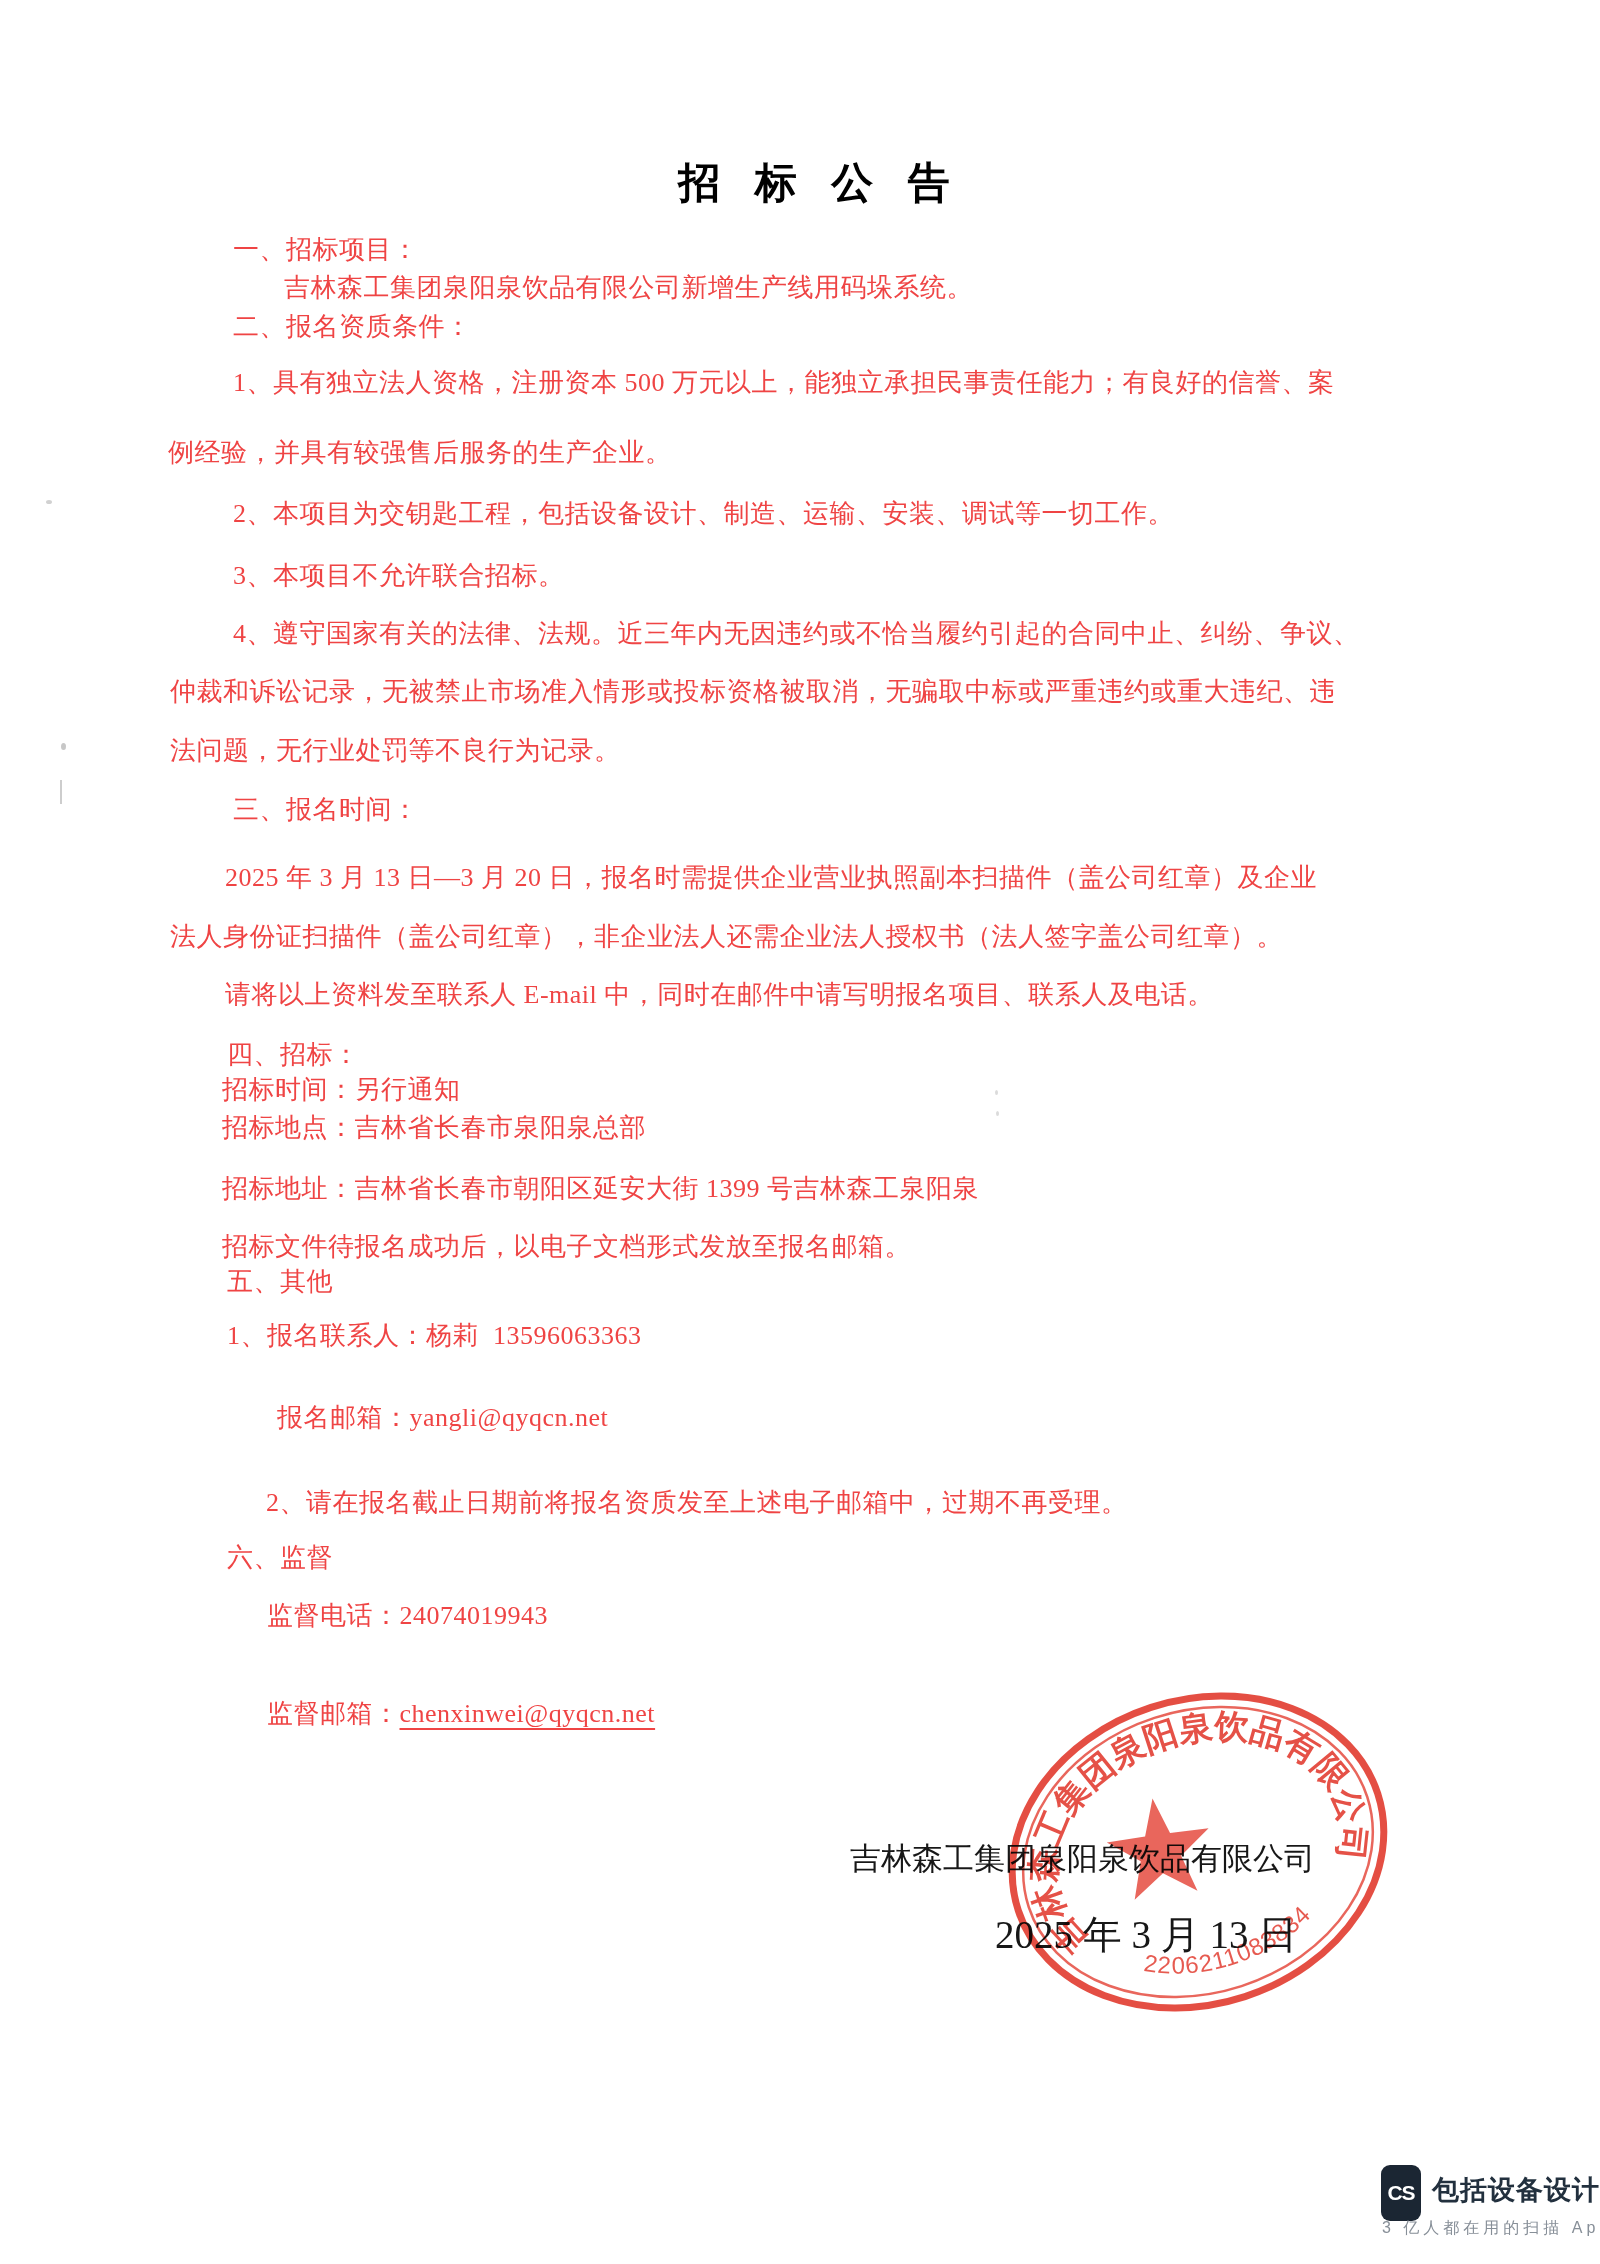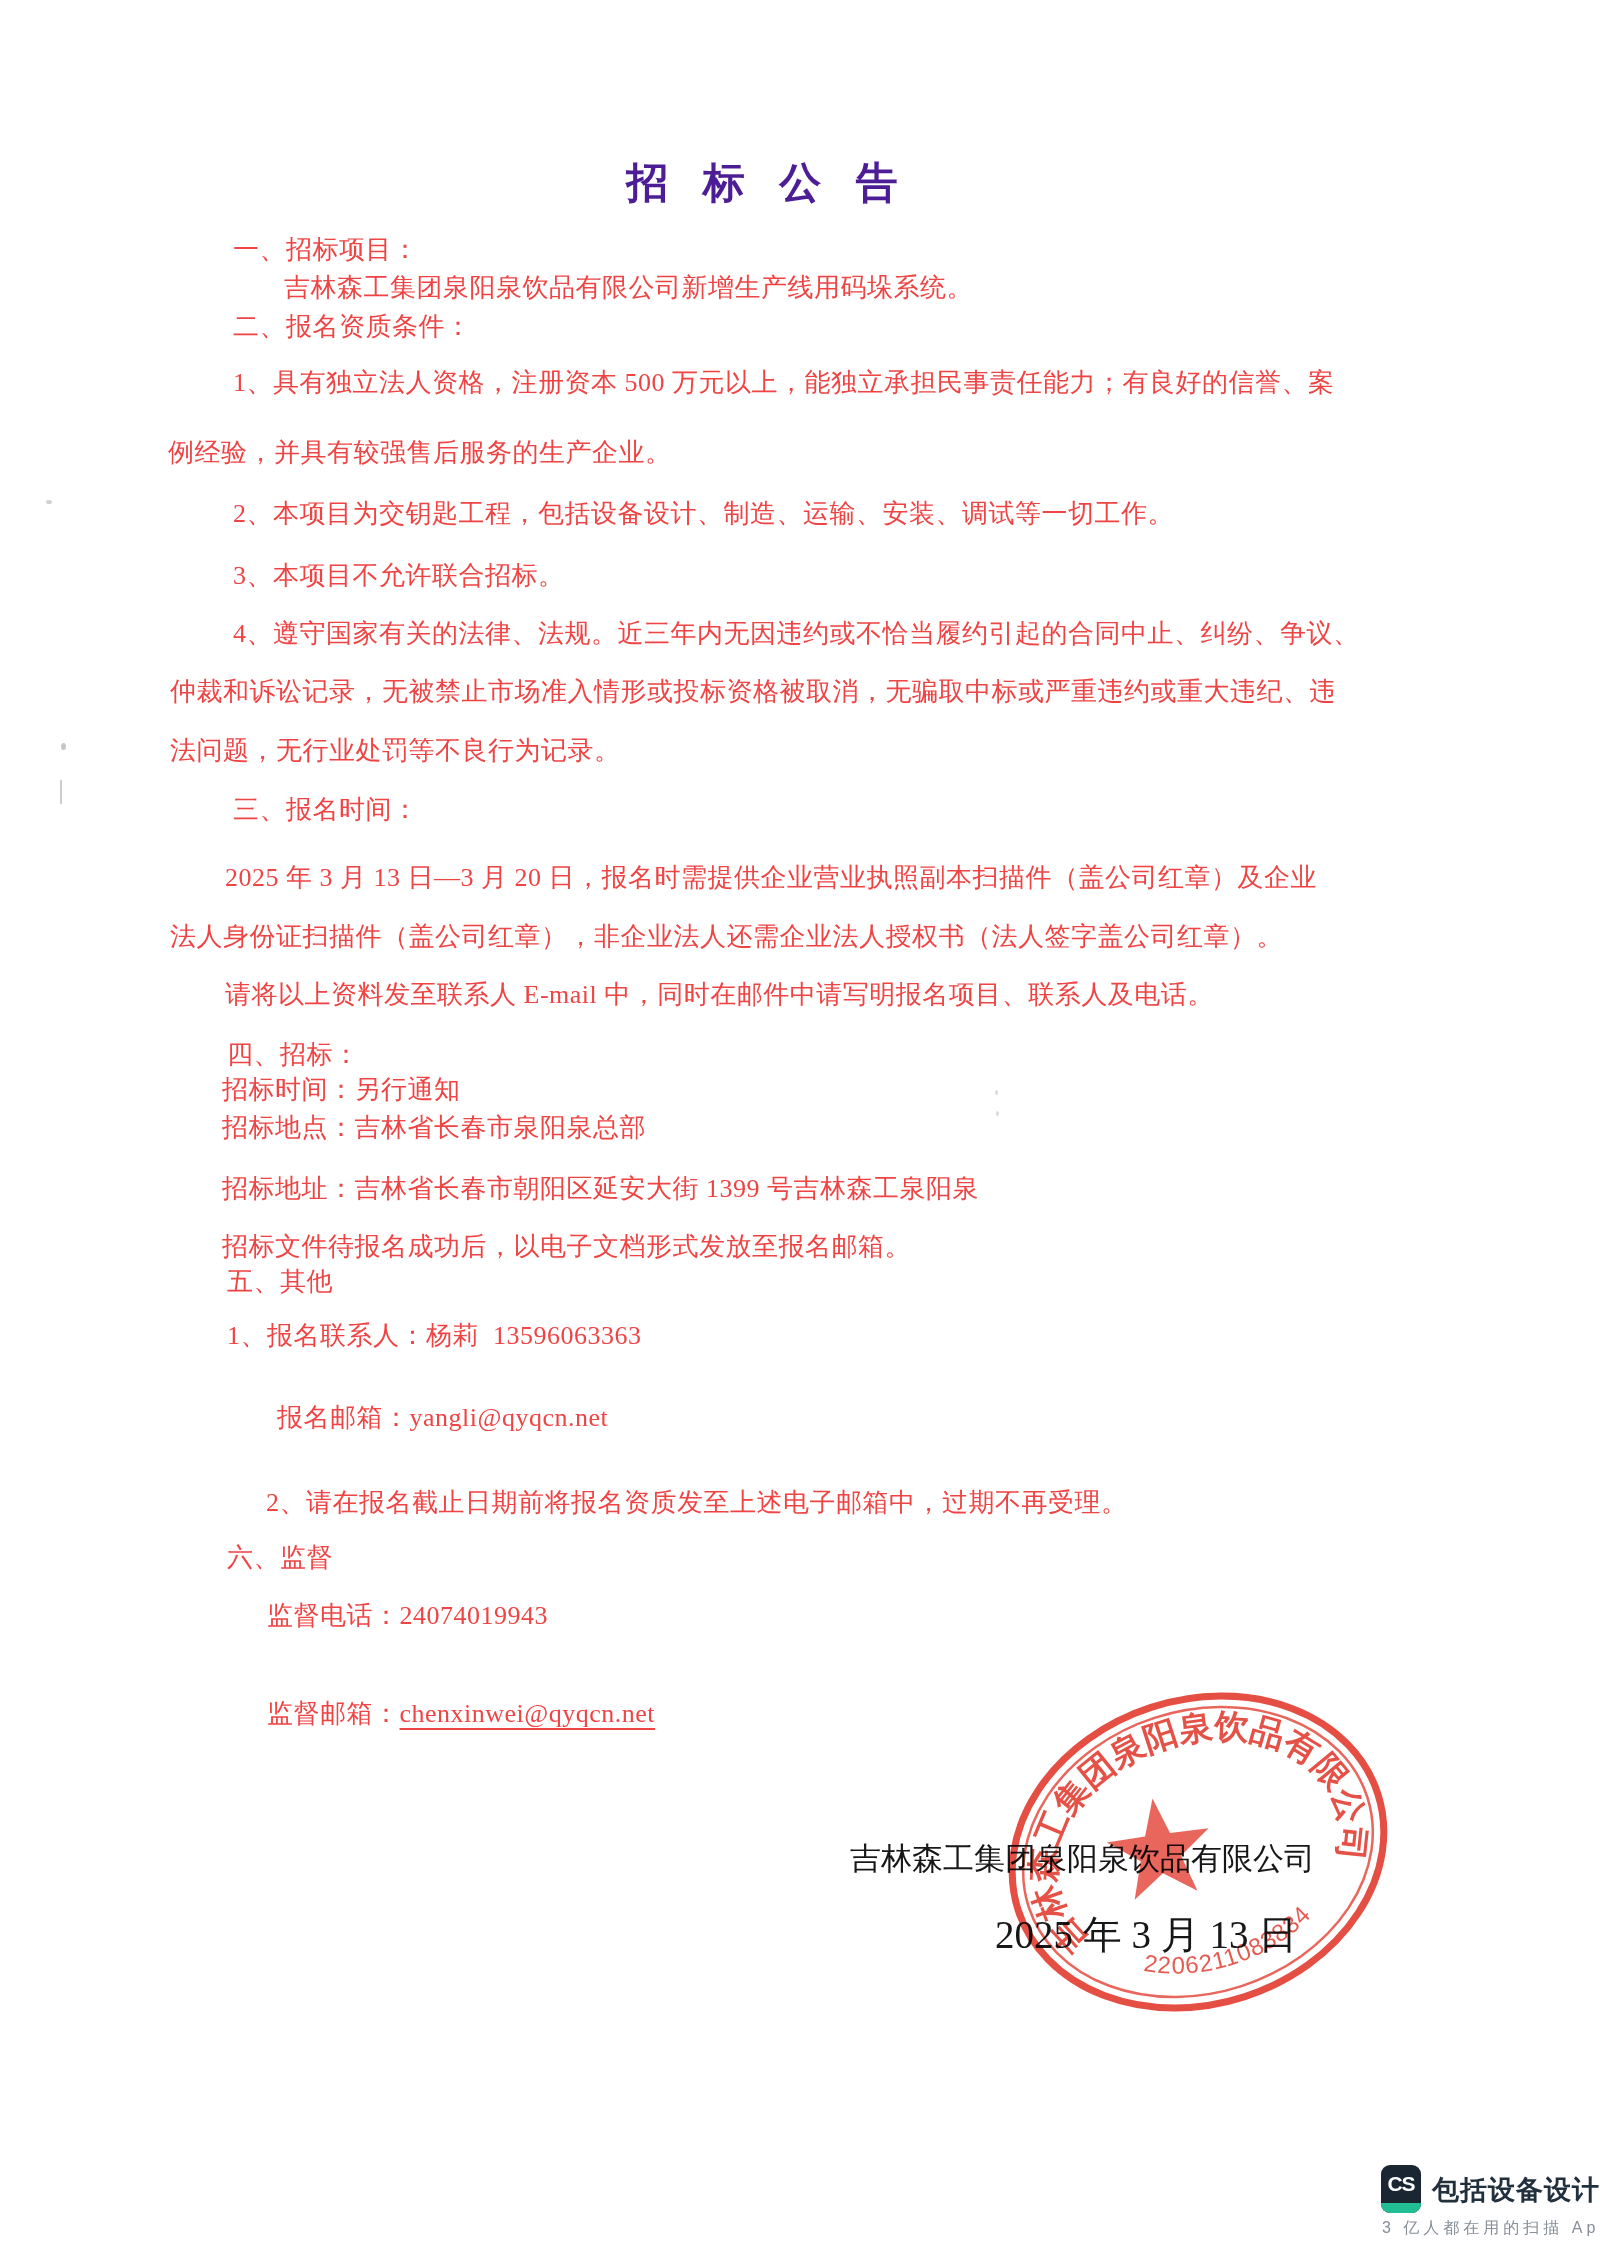--- a/index.html
+++ b/index.html
@@ -3,44 +3,44 @@
 <meta charset="utf-8">
 <style>
   html,body { margin:0; padding:0; background:#e8e8e8; }
   .page {
     position:relative; width:1600px; height:2264px; margin:0 auto;
     background:#ffffff; overflow:hidden;
     font-family:"Liberation Serif","DejaVu Serif",serif;
     color:#171717;
   }
   .title {
-    position:absolute; top:155px; left:768px; transform:translateX(-50%);
+    position:absolute; top:155px; left:820px; transform:translateX(-50%);
     margin:0; font-size:42px; font-weight:700; letter-spacing:12px;
-    white-space:pre; color:#4c1d95;
+    white-space:pre; color:#000000;
   }
   .line {
     position:absolute; font-size:26px; line-height:40px;
     white-space:pre; letter-spacing:0.5px; color:#ef4444;
   }
   .line .u { text-decoration:underline; text-underline-offset:6px; text-decoration-thickness:2px; }
   .sig-company { position:absolute; left:850px; top:1838px; font-size:31px; white-space:pre; }
   .sig-date    { position:absolute; left:995px; top:1908px; font-size:39px; white-space:pre; }
 
   .seal {
     position:absolute; left:999px; top:1691px; width:398px; height:322px;
     mix-blend-mode:multiply; opacity:0.95;
   }
   .seal-ring-text { font-size:34px; font-weight:700; font-family:"Liberation Serif",serif; }
   .seal-serial    { font-size:24px; font-weight:400; font-family:"Liberation Sans",sans-serif; letter-spacing:1px; }
 
   .watermark { position:absolute; left:1380px; top:2163px; width:200px; height:84px;
                font-family:"Liberation Sans","DejaVu Sans",sans-serif; }
   .wm-badge {
-    position:absolute; left:1px; top:2px; width:40px; height:48px;
-    border-radius:9px; overflow:hidden; display:flex; flex-direction:column;
+    position:absolute; left:1px; top:2px; width:40px; height:56px;
+    border-radius:9px; overflow:hidden; display:flex; 
   }
   .wm-badge-top { flex:1; display:flex; align-items:center; justify-content:center;
     color:#fff; font-weight:700; font-size:21px; letter-spacing:-1px; }
   .wm-badge-bar { height:10px; }
   .wm-name { position:absolute; left:52px; top:9px; font-size:27px; font-weight:700; letter-spacing:1px; white-space:pre; }
   .wm-name sup { font-size:10px; font-weight:400; vertical-align:top; }
   .wm-tagline { position:absolute; left:2px; top:55px; font-size:16px; letter-spacing:4px; white-space:pre; }
 
   .speck { position:absolute; pointer-events:none; }
   .speck1 { left:46px;  top:500px;  width:6px; height:4px; background:#9a9a9a; opacity:.45; border-radius:50%; }

